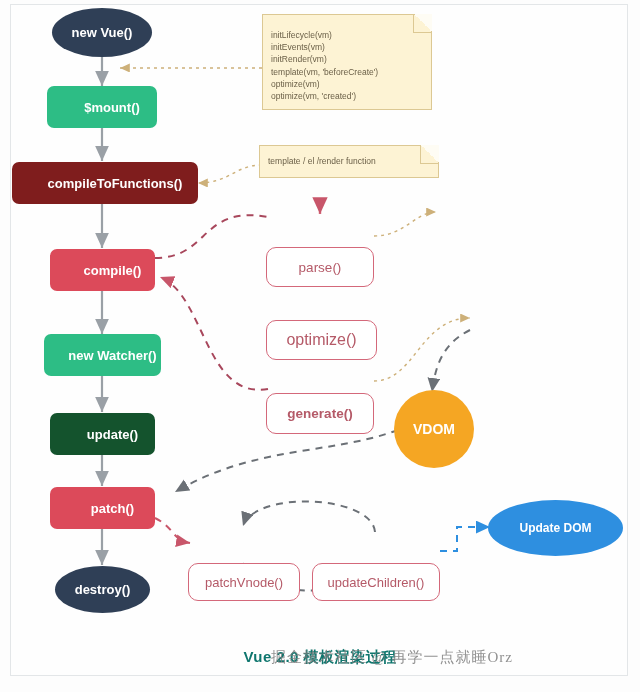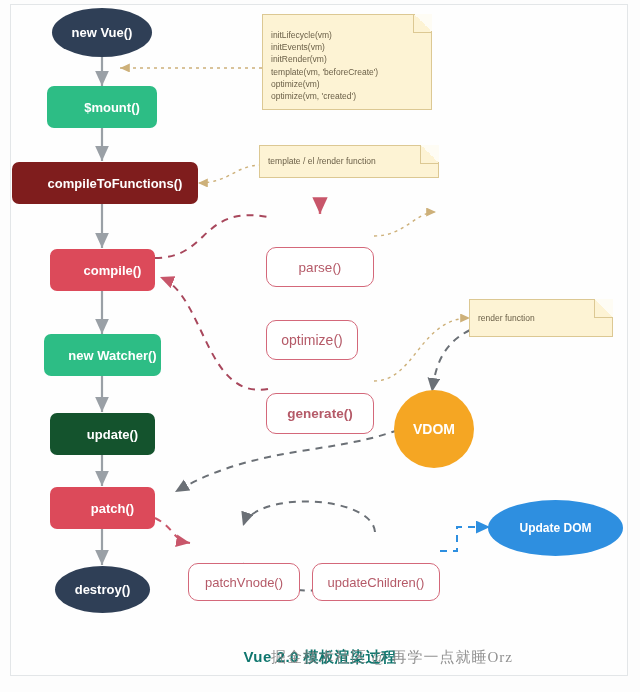--- a/index.html
+++ b/index.html
@@ -137,21 +137,21 @@
   </div>
 
   <div class="node ellipse" style="left:55px;top:566px;width:95px;height:47px;background:#2f3f56;font-size:13px;">
     <span>destroy()</span>
   </div>
 
   <div class="node obox" style="left:266px;top:215px;width:108px;height:40px;font-size:13.5px;">
     <span>parse()</span>
   </div>
 
-  <div class="node obox" style="left:266px;top:288px;width:92px;height:40px;font-size:14px;">
+  <div class="node obox" style="left:266px;top:288px;width:111px;height:40px;font-size:16px;">
     <span>optimize()</span>
   </div>
 
   <div class="node obox" style="left:266px;top:361px;width:108px;height:41px;font-size:13.5px;font-weight:bold;">
     <span>generate()</span>
   </div>
 
   <div class="node obox" style="left:188px;top:531px;width:112px;height:38px;font-size:13px;">
     <span>patchVnode()</span>
   </div>
@@ -177,23 +177,19 @@
     <div class="note-line">optimize(vm)</div>
     <div class="note-line">optimize(vm, 'created')</div>
   </div>
 
   <div class="note" style="left:259px;top:145px;width:180px;height:33px;display:flex;align-items:center;">
     <span class="fold"></span>
     <span>template / el /render function</span>
   </div>
 
 
-  <div class="note" style="left:469px;top:299px;width:144px;height:38px;display:flex;align-items:center;">
-    <span class="fold"></span>
-    <span>render function</span>
-  </div>
 
   <div class="caption">Vue 2.0 模板渲染过程</div>
   <div class="watermark">
     <span class="wm-inner">掘金技术社区 @ 再学一点就睡Orz</span>
   </div>
 
 </div>
 
 </body></html>

